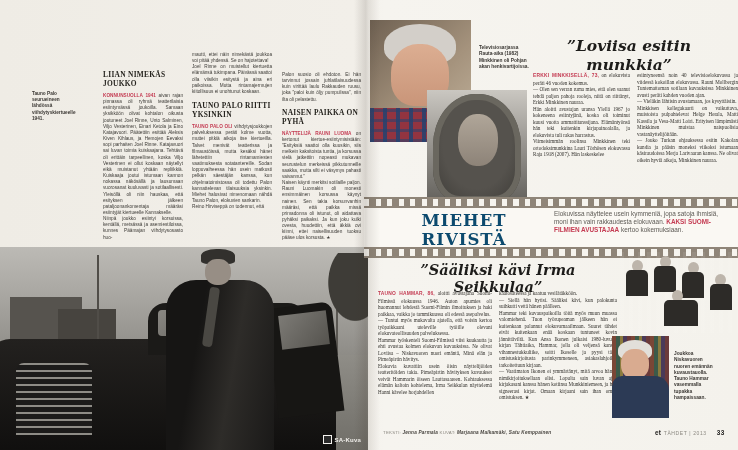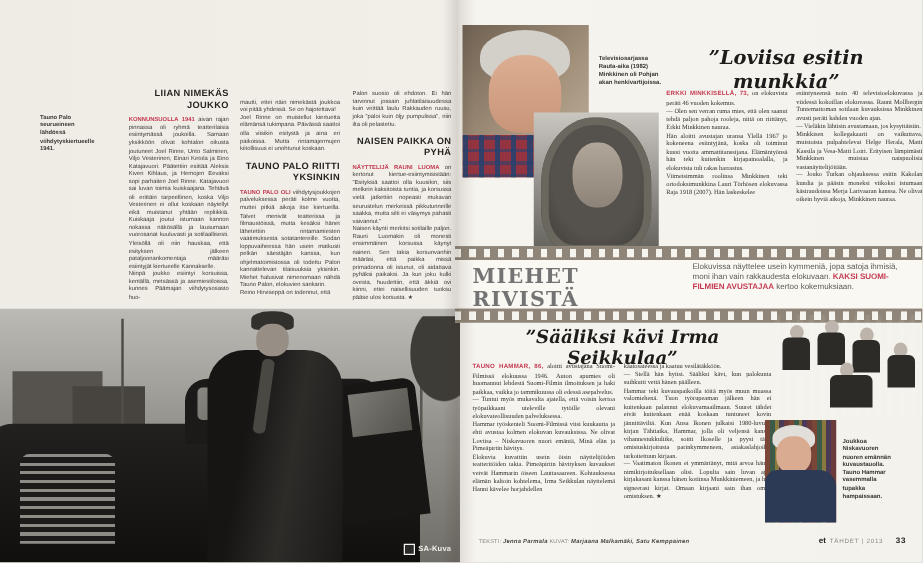--- a/index.html
+++ b/index.html
@@ -4,33 +4,33 @@
 <style>
   html,body{margin:0;padding:0;background:#dedbd4;}
   #spread{position:relative;width:738px;height:450px;overflow:hidden;
     background:linear-gradient(90deg,#efece5 0%,#f2efe9 48%,#f6f4ef 52%,#f4f2ec 100%);
     font-family:"Liberation Sans",sans-serif;color:#2b2927;}
   .abs{position:absolute;}
   h1,h2,p{margin:0;padding:0;}
 
   
   .serifTitle{font-family:"DejaVu Serif","Liberation Serif",serif;font-weight:bold;font-style:italic;color:#1d1c1a;}
-  .colhead{font-family:Liberation Sans, sans-serif;font-weight:bold;font-size:7.4px;line-height:9px;letter-spacing:.3px;color:#26241f;text-align:right;}
+  .colhead{font-family:Liberation Serif, serif;font-weight:bold;font-size:7.4px;line-height:9px;letter-spacing:.3px;color:#26241f;}
   .bodytext{white-space:pre-line;text-align:justify;}
   .lead{font-weight:bold;color:#c43b52;}
   .lpbody{font-size:4.7px;line-height:6.15px;color:#3c3a36;}
   .rpbody{font-family:"Liberation Serif","DejaVu Serif",serif;font-size:5.1px;line-height:6.5px;color:#33312d;}
   .cap{font-weight:bold;font-size:4.8px;line-height:6.3px;color:#3a3733;}
 
   
   .l-title{left:58px;top:33px;font-size:16.5px;letter-spacing:-.2px;}
   .l-sidecap{left:32px;top:91px;width:37px;font-size:4.7px;line-height:6.2px;}
   .lcol{width:80px;}
   .c1{left:103px;top:70px;}
-  .c2{left:192px;top:79px;}
+  .c2{left:192px;top:52px;}
   .c3{left:282px;top:72px;width:79px;}
   .lcol h2{margin-bottom:5px;}
   .c2 h2{margin-top:6px;}
   .c3 h2{margin-top:5px;}
 
   
   .bigphoto{left:0;top:247px;width:368px;height:203px;overflow:hidden;
     background:linear-gradient(180deg,#bcbab5 0%,#aaa8a3 22%,#93918c 48%,#77756f 75%,#5f5d58 100%);}
   .bp{position:absolute;}
   .bldg1{left:10px;top:50px;width:72px;height:58px;background:#56534e;}
@@ -65,22 +65,22 @@
   .cap1{left:479px;top:45px;width:51px;}
   .cap2{left:674px;top:351px;width:42px;}
 
   
   .banner{left:364px;top:197px;width:374px;height:61px;background:#faf8f3;}
   .strip{position:absolute;left:0;width:100%;height:11px;background:#8f8578;
     background-image:repeating-linear-gradient(90deg,#f6f4ee 0 5px,#8f8578 5px 11.5px);
     border-top:2.6px solid #8f8578;border-bottom:2.6px solid #8f8578;box-sizing:border-box;}
   .strip-top{top:0;}
   .strip-bottom{bottom:0;}
-  .banner-title{position:absolute;left:14px;top:14px;width:172px;text-align:left;
-    font-family:"DejaVu Serif","Liberation Serif",serif;font-weight:bold;font-size:16.5px;letter-spacing:1px;color:#737373;}
+  .banner-title{position:absolute;left:14px;top:14px;width:172px;text-align:center;
+    font-family:"DejaVu Serif","Liberation Serif",serif;font-weight:bold;font-size:16.5px;letter-spacing:1px;color:#0c4a6e;}
   .banner-intro{position:absolute;left:190px;top:13px;width:172px;font-size:6.4px;line-height:8.2px;color:#5d5a55;}
   .banner-intro .hl{font-weight:bold;color:#c43b52;}
 
   
   .photo{position:absolute;overflow:hidden;}
   .minkkinen{left:370px;top:20px;width:101px;height:122px;background:linear-gradient(135deg,#6f6152 0%,#a4927c 55%,#c3b49e 100%);}
   .mk-hair{position:absolute;left:14px;top:4px;width:72px;height:42px;background:#d3cfc9;border-radius:50% 50% 40% 40%;}
   .mk-face{position:absolute;left:21px;top:24px;width:58px;height:62px;background:linear-gradient(180deg,#dcae92,#c99579);border-radius:46% 46% 40% 40%;}
   .mk-shirt{position:absolute;left:0;bottom:0;width:101px;height:34px;background-color:#933440;
     background-image:repeating-linear-gradient(90deg,rgba(36,66,112,.85) 0 4px,transparent 4px 13px),

